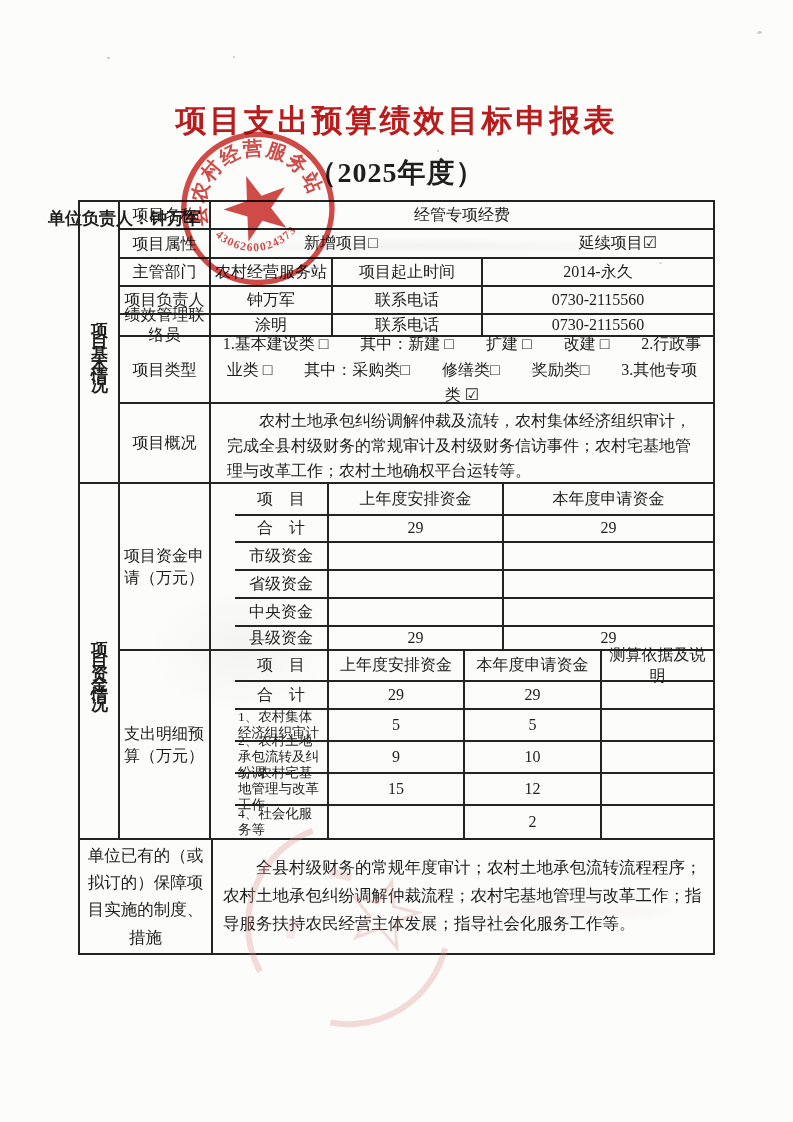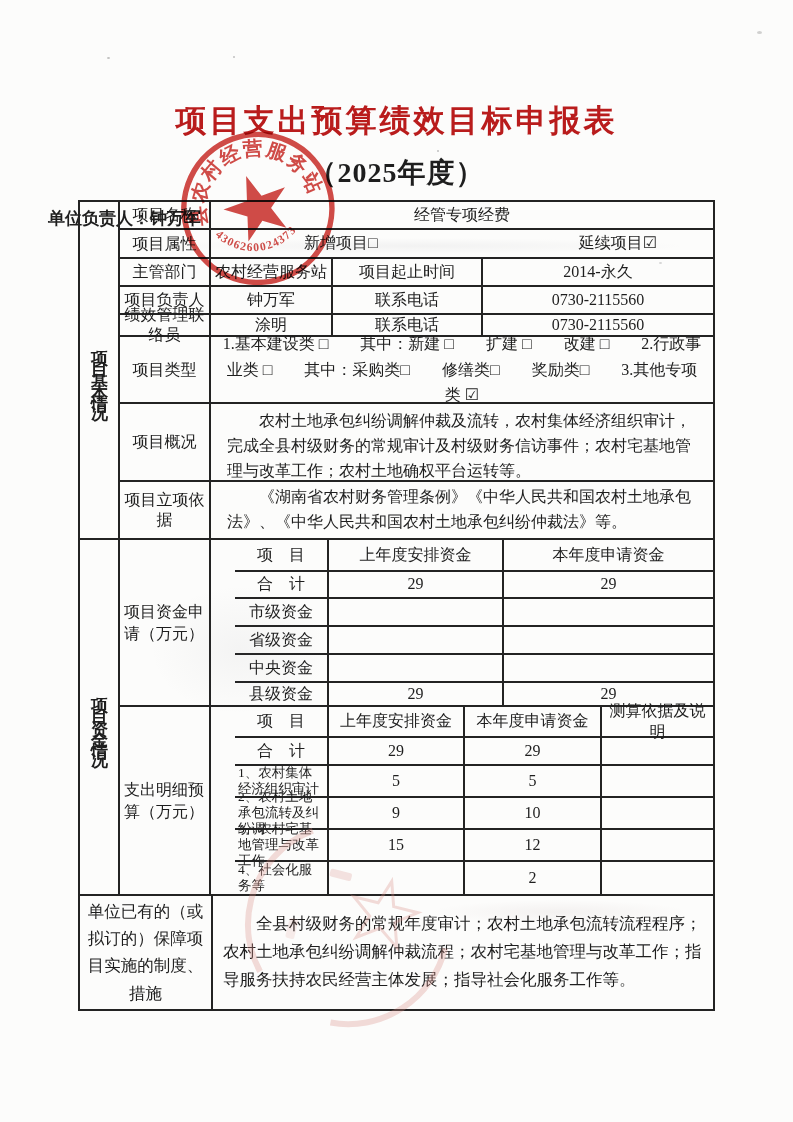--- a/index.html
+++ b/index.html
@@ -168,26 +168,20 @@
           <div class="cell w150">联系电话</div>
           <div class="cell fill">0730-2115560</div>
         </div>
         <div class="row h67">
           <div class="cell rlabel">项目类型</div>
           <div class="type-cell">1.基本建设类 □　　其中：新建 □　　扩建 □　　改建 □　　2.行政事业类 □　　其中：采购类□　　修缮类□　　奖励类□　　3.其他专项类 ☑</div>
         </div>
         <div class="row h78">
           <div class="cell rlabel">项目概况</div>
           <div class="para-cell">农村土地承包纠纷调解仲裁及流转，农村集体经济组织审计，完成全县村级财务的常规审计及村级财务信访事件；农村宅基地管理与改革工作；农村土地确权平台运转等。</div>
-        </div>
-        <div class="row h56">
-          <div class="cell rlabel">项目立项依据</div>
-          <div class="para-cell vc">
-            <span>《湖南省农村财务管理条例》《中华人民共和国农村土地承包法》、《中华人民共和国农村土地承包纠纷仲裁法》等。</span>
-          </div>
         </div>
       </div>
     </div>
 
     <div class="sec">
       <div class="side">
         <span class="side-txt">项目资金情况</span>
       </div>
       <div class="rows">
 

